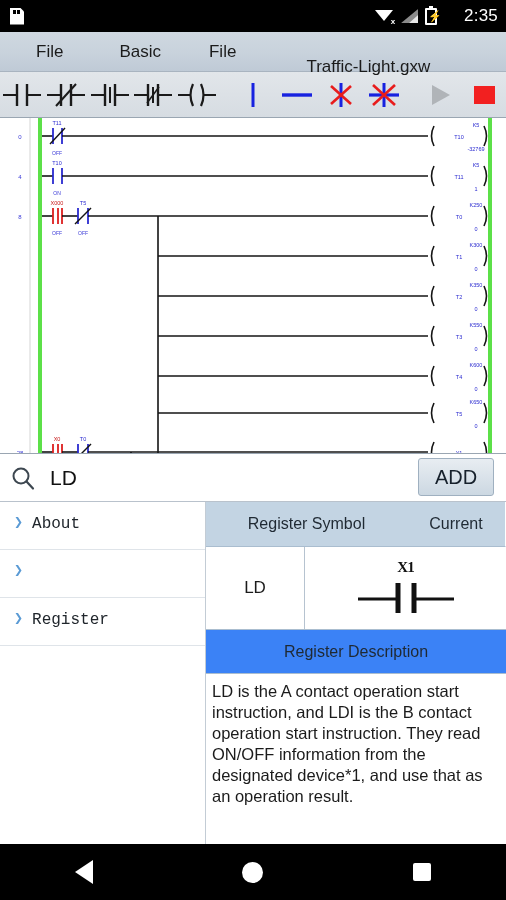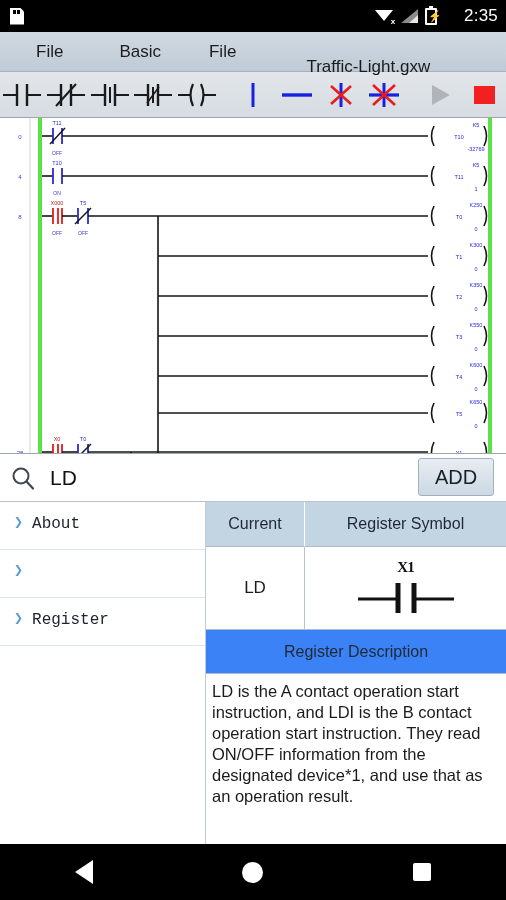--- a/index.html
+++ b/index.html
@@ -403,22 +403,22 @@
         <span class="chev">❯</span>
       </div>
       <div class="node">
         <span class="chev">❯</span>
         <span class="lbl">Register</span>
       </div>
     </div>
 
     <div class="detail">
       <div class="dt-head">
+        <div class="th symbol">Register Symbol</div>
         <div class="th current">Current</div>
-        <div class="th symbol">Register Symbol</div>
       </div>
       <div class="dt-body">
         <div class="td current">LD</div>
         <div class="td symbol">
           <div class="symwrap">
             <div class="sym-label">X1</div>
             <svg width="100" height="36" viewBox="0 0 100 36">
               <line x1="2" y1="22" x2="40" y2="22" stroke="#111" stroke-width="3.2"></line>
               <line x1="60" y1="22" x2="98" y2="22" stroke="#111" stroke-width="3.2"></line>
               <line x1="42" y1="6" x2="42" y2="36" stroke="#111" stroke-width="5"></line>

